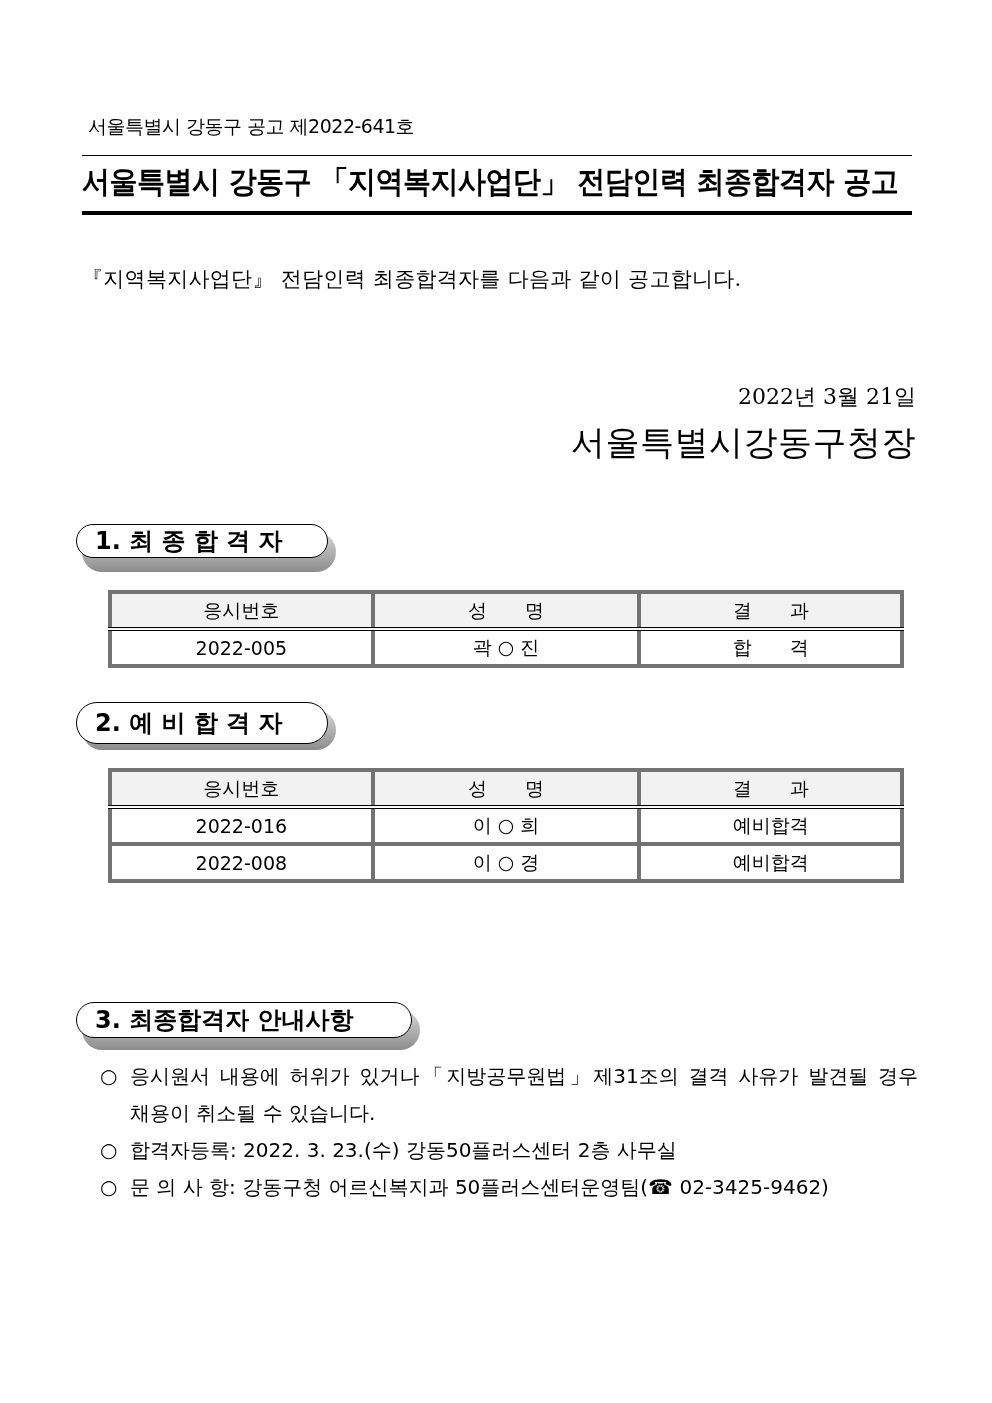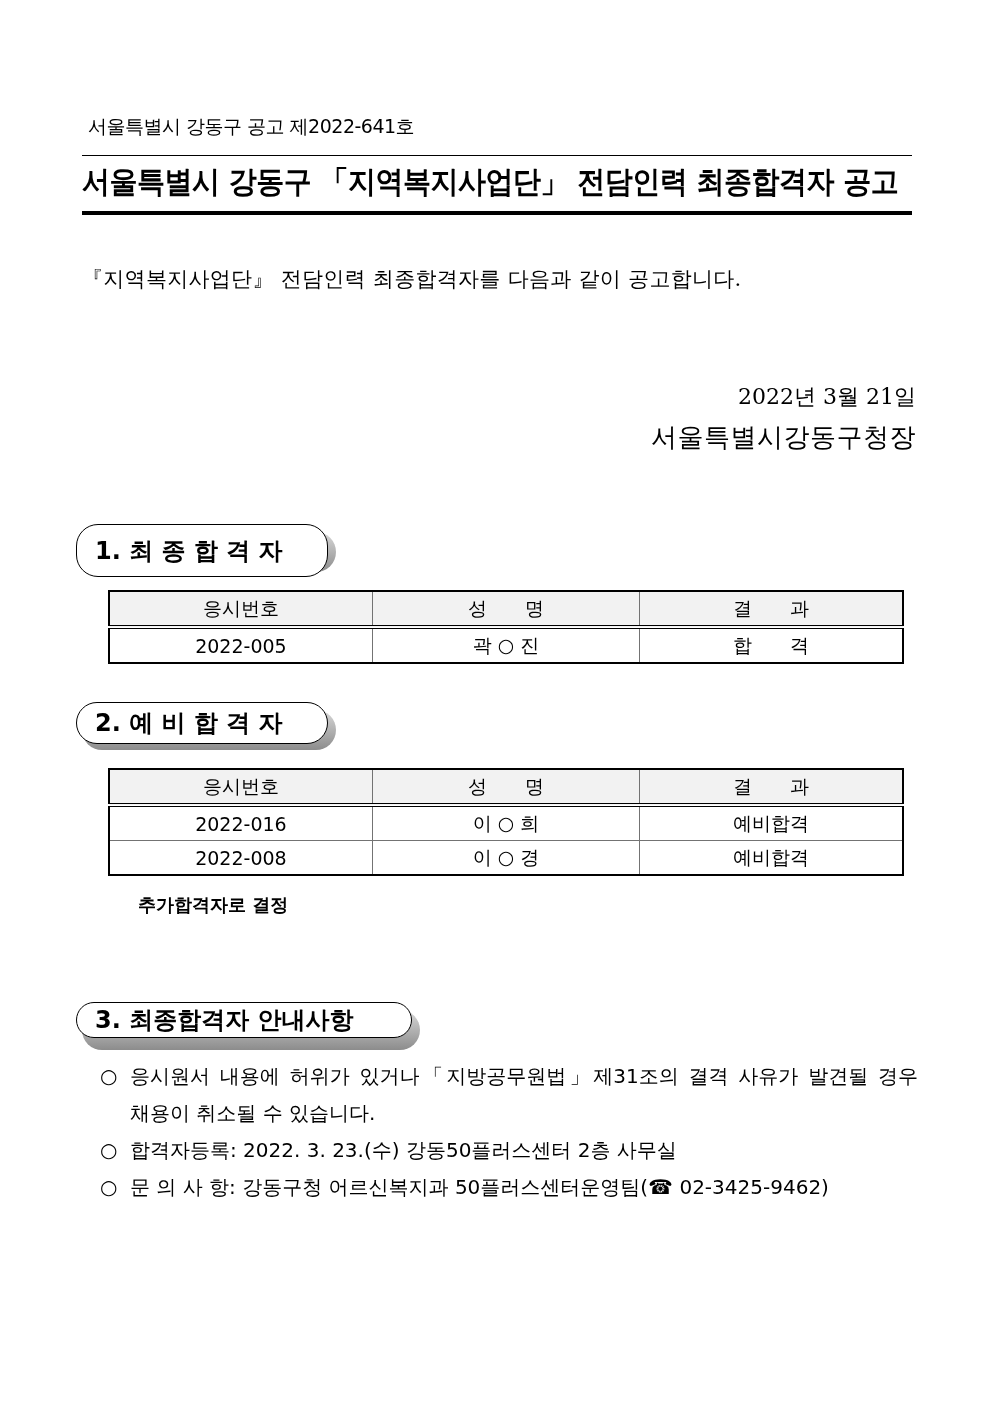--- a/index.html
+++ b/index.html
@@ -5,28 +5,28 @@
     html, body { margin: 0; padding: 0; background: #ffffff; }
     body { width: 992px; height: 1403px; position: relative; overflow: hidden; color: #000; font-family: "DejaVu Sans", sans-serif; }
     .abs { position: absolute; }
     .notice-no { left: 88px; top: 114px; font-size: 19px; letter-spacing: -0.5px; }
     .rule-thin { left: 82px; top: 155px; width: 830px; height: 1px; background: #000; }
     .title { left: 82px; top: 162px; width: 830px; font-size: 28px; font-weight: bold; letter-spacing: -0.5px; white-space: nowrap; transform: scaleY(1.08); transform-origin: left top; }
     .rule-thick { left: 82px; top: 211px; width: 830px; height: 4px; background: #000; }
     .body-text { left: 82px; top: 258px; width: 836px; font-family: "DejaVu Serif", serif; font-size: 21px; line-height: 42px; letter-spacing: 0.3px; }
     .body-text .l1 { display: block; text-align: justify; text-align-last: justify; padding-left: 14px; }
     .date { right: 76px; top: 382px; font-family: "DejaVu Serif", serif; font-size: 22px; margin-left: 9px; }
-    .signer { right: 76px; top: 420px; font-family: "DejaVu Serif", serif; font-size: 26px; letter-spacing: 0.5px; }
+    .signer { right: 76px; top: 420px; font-family: "DejaVu Serif", serif; font-size: 34px; letter-spacing: 0.5px; }
 
     .pill-wrap { position: absolute; }
     .pill-shadow { position: absolute; background: linear-gradient(180deg, #d8d8d8, #8c8c8c); border-radius: 22px; }
     .pill { position: absolute; background: #fff; border: 1.5px solid #000; border-radius: 22px; box-sizing: border-box; display: flex; align-items: center; padding-left: 18px; font-weight: bold; font-size: 24px; white-space: nowrap; }
 
     table.grid { position: absolute; border-collapse: collapse; border: 2.5px solid #000; font-family: "DejaVu Sans", sans-serif; font-size: 19px; }
-    table.grid td, table.grid th { border: 1px solid #737373; text-align: center; padding: 0; font-weight: normal; height: 33px; }
+    table.grid td, table.grid th { border: 4px solid #737373; text-align: center; padding: 0; font-weight: normal; height: 33px; }
     table.grid th { background: #f2f2f2; border-bottom: 4px double #000; }
     .note { left: 108px; top: 888px; width: 810px; font-size: 18px; font-weight: bold; line-height: 34px; }
     .note .mark { display: inline-block; width: 30px; }
     .note .cont { display: block; padding-left: 30px; }
     .note .l1 { display: block; text-align: justify; text-align-last: justify; }
 
     .info { left: 100px; top: 1058px; width: 818px; font-size: 20px; line-height: 37px; }
     .info .item { display: flex; }
     .info .bullet { width: 30px; flex: none; }
     .info .txt { flex: 1; }
@@ -42,21 +42,21 @@
 
 <div class="abs body-text">
   <span>『지역복지사업단』 전담인력 최종합격자를 다음과 같이 공고합니다.</span>
 </div>
 
 <div class="abs date">2022년 3월 21일</div>
 <div class="abs signer">서울특별시강동구청장</div>
 
 <div class="pill-wrap" style="left:76px; top:524px;">
   <div class="pill-shadow" style="left:6px; top:8px; width:254px; height:40px;"></div>
-  <div class="pill" style="left:0; top:0; width:252px; height:53px;">1. 최 종 합 격 자</div>
+  <div class="pill" style="left:0; top:0; width:252px; height:34px;">1. 최 종 합 격 자</div>
 </div>
 <table class="grid" style="left:108px; top:590px; width:796px;">
   <colgroup>
       <col style="width:264px">
       <col style="width:268px">
       <col style="width:264px">
     </colgroup>
   <tbody>
       <tr>
     <th>응시번호</th>
@@ -94,21 +94,20 @@
   </tr>
   <tr>
     <td>2022-008</td>
     <td>이 ○ 경</td>
     <td>예비합격</td>
   </tr>
 </tbody>
   </table>
 
 <div class="abs note">
-  <span class="cont">추가합격자로 결정</span>
 </div>
 
 <div class="pill-wrap" style="left:76px; top:1002px;">
   <div class="pill-shadow" style="left:6px; top:8px; width:338px; height:40px;"></div>
   <div class="pill" style="left:0; top:0; width:336px; height:36px;">3. 최종합격자 안내사항</div>
 </div>
 
 <div class="abs info">
   <div class="item">
     <span class="bullet">○</span>

